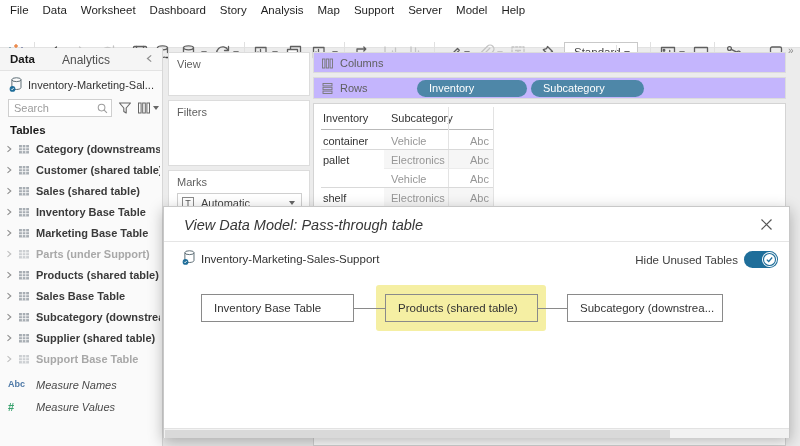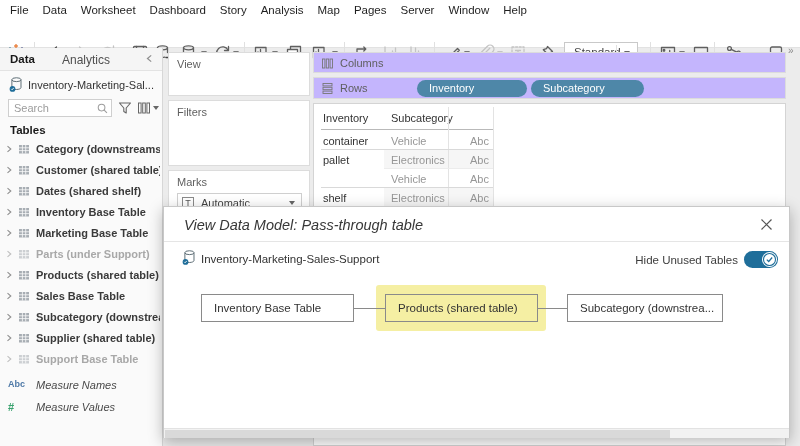--- a/index.html
+++ b/index.html
@@ -122,23 +122,23 @@
 <div id="app">
 
   <div class="menubar">
     <span>File</span>
     <span>Data</span>
     <span>Worksheet</span>
     <span>Dashboard</span>
     <span>Story</span>
     <span>Analysis</span>
     <span>Map</span>
-    <span>Pages</span>
+    <span>Support</span>
     <span>Server</span>
-    <span>Window</span>
+    <span>Model</span>
     <span>Help</span>
   </div>
 
   <div class="toolbar">
     <span class="tbtn" style="left:6px">
       <svg viewBox="0 0 20 20">
           <g fill="#1f447e">
             <rect x="9" y="6" width="2" height="8"></rect>
             <rect x="6" y="9" width="8" height="2"></rect>
           </g>
@@ -337,21 +337,21 @@
         </svg>
         <span class="tlabel">Customer (shared table)</span>
       </div>
     <div class="trow" style="top:134px">
         <svg class="chev" viewBox="0 0 8 8">
           <use href="#s-chev"></use>
         </svg>
         <svg class="ticon" viewBox="0 0 12 12">
           <use href="#s-table"></use>
         </svg>
-        <span class="tlabel">Dates (shared shelf)</span>
+        <span class="tlabel">Sales (shared table)</span>
       </div>
     <div class="trow" style="top:155px">
         <svg class="chev" viewBox="0 0 8 8">
           <use href="#s-chev"></use>
         </svg>
         <svg class="ticon" viewBox="0 0 12 12">
           <use href="#s-table"></use>
         </svg>
         <span class="tlabel">Inventory Base Table</span>
       </div>

